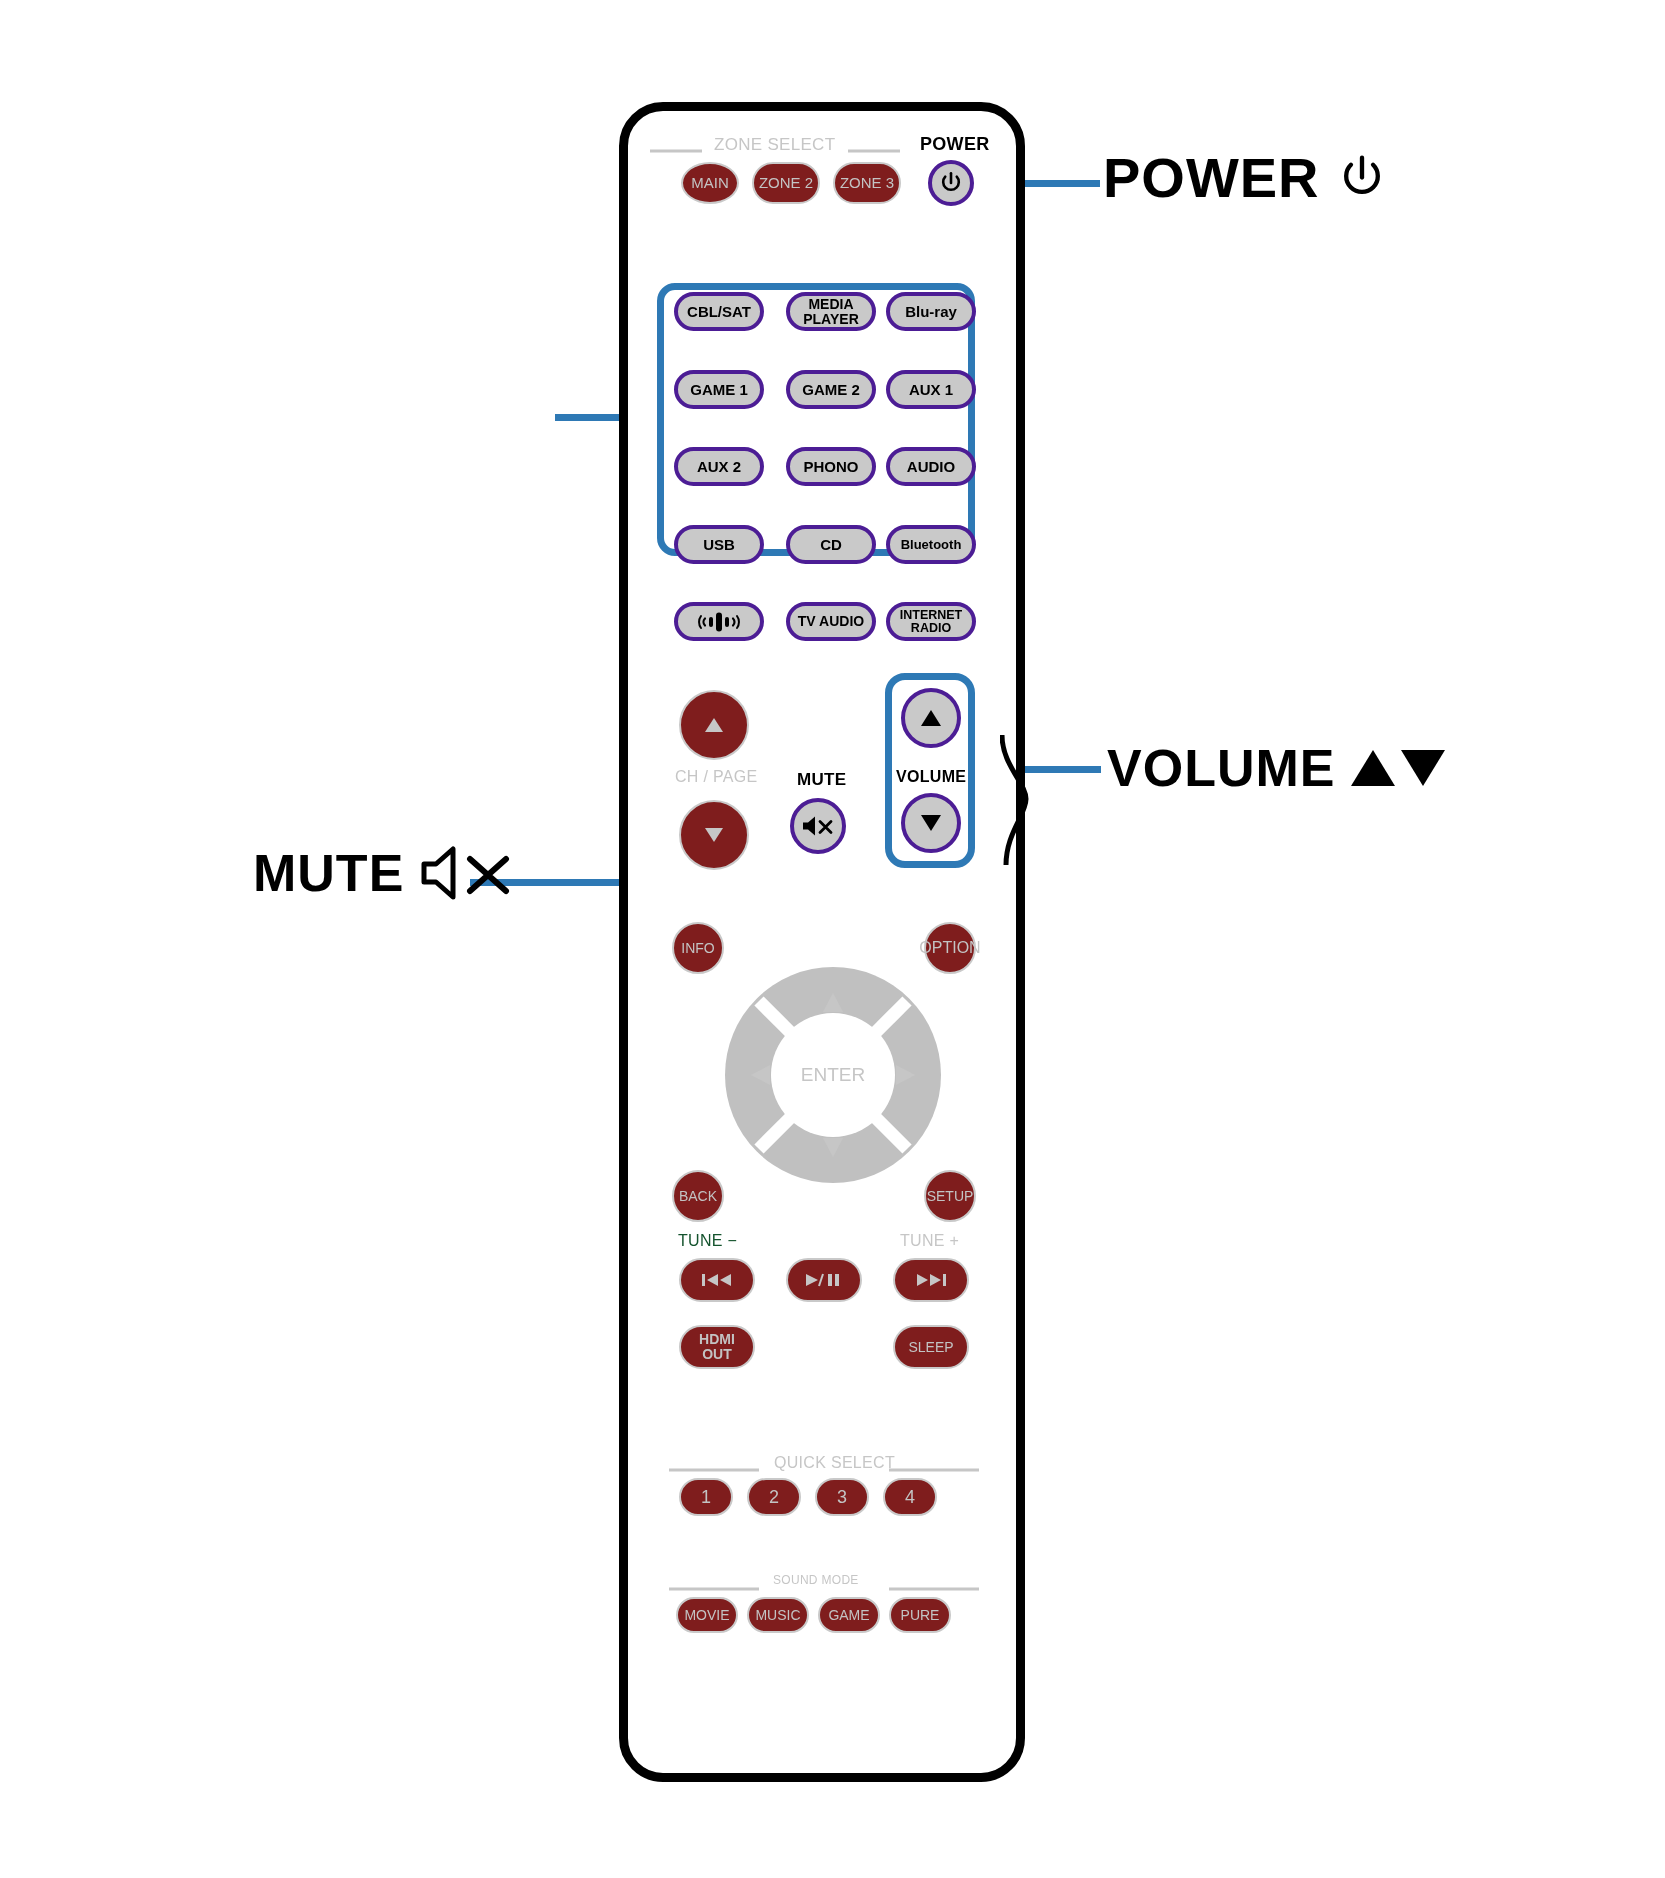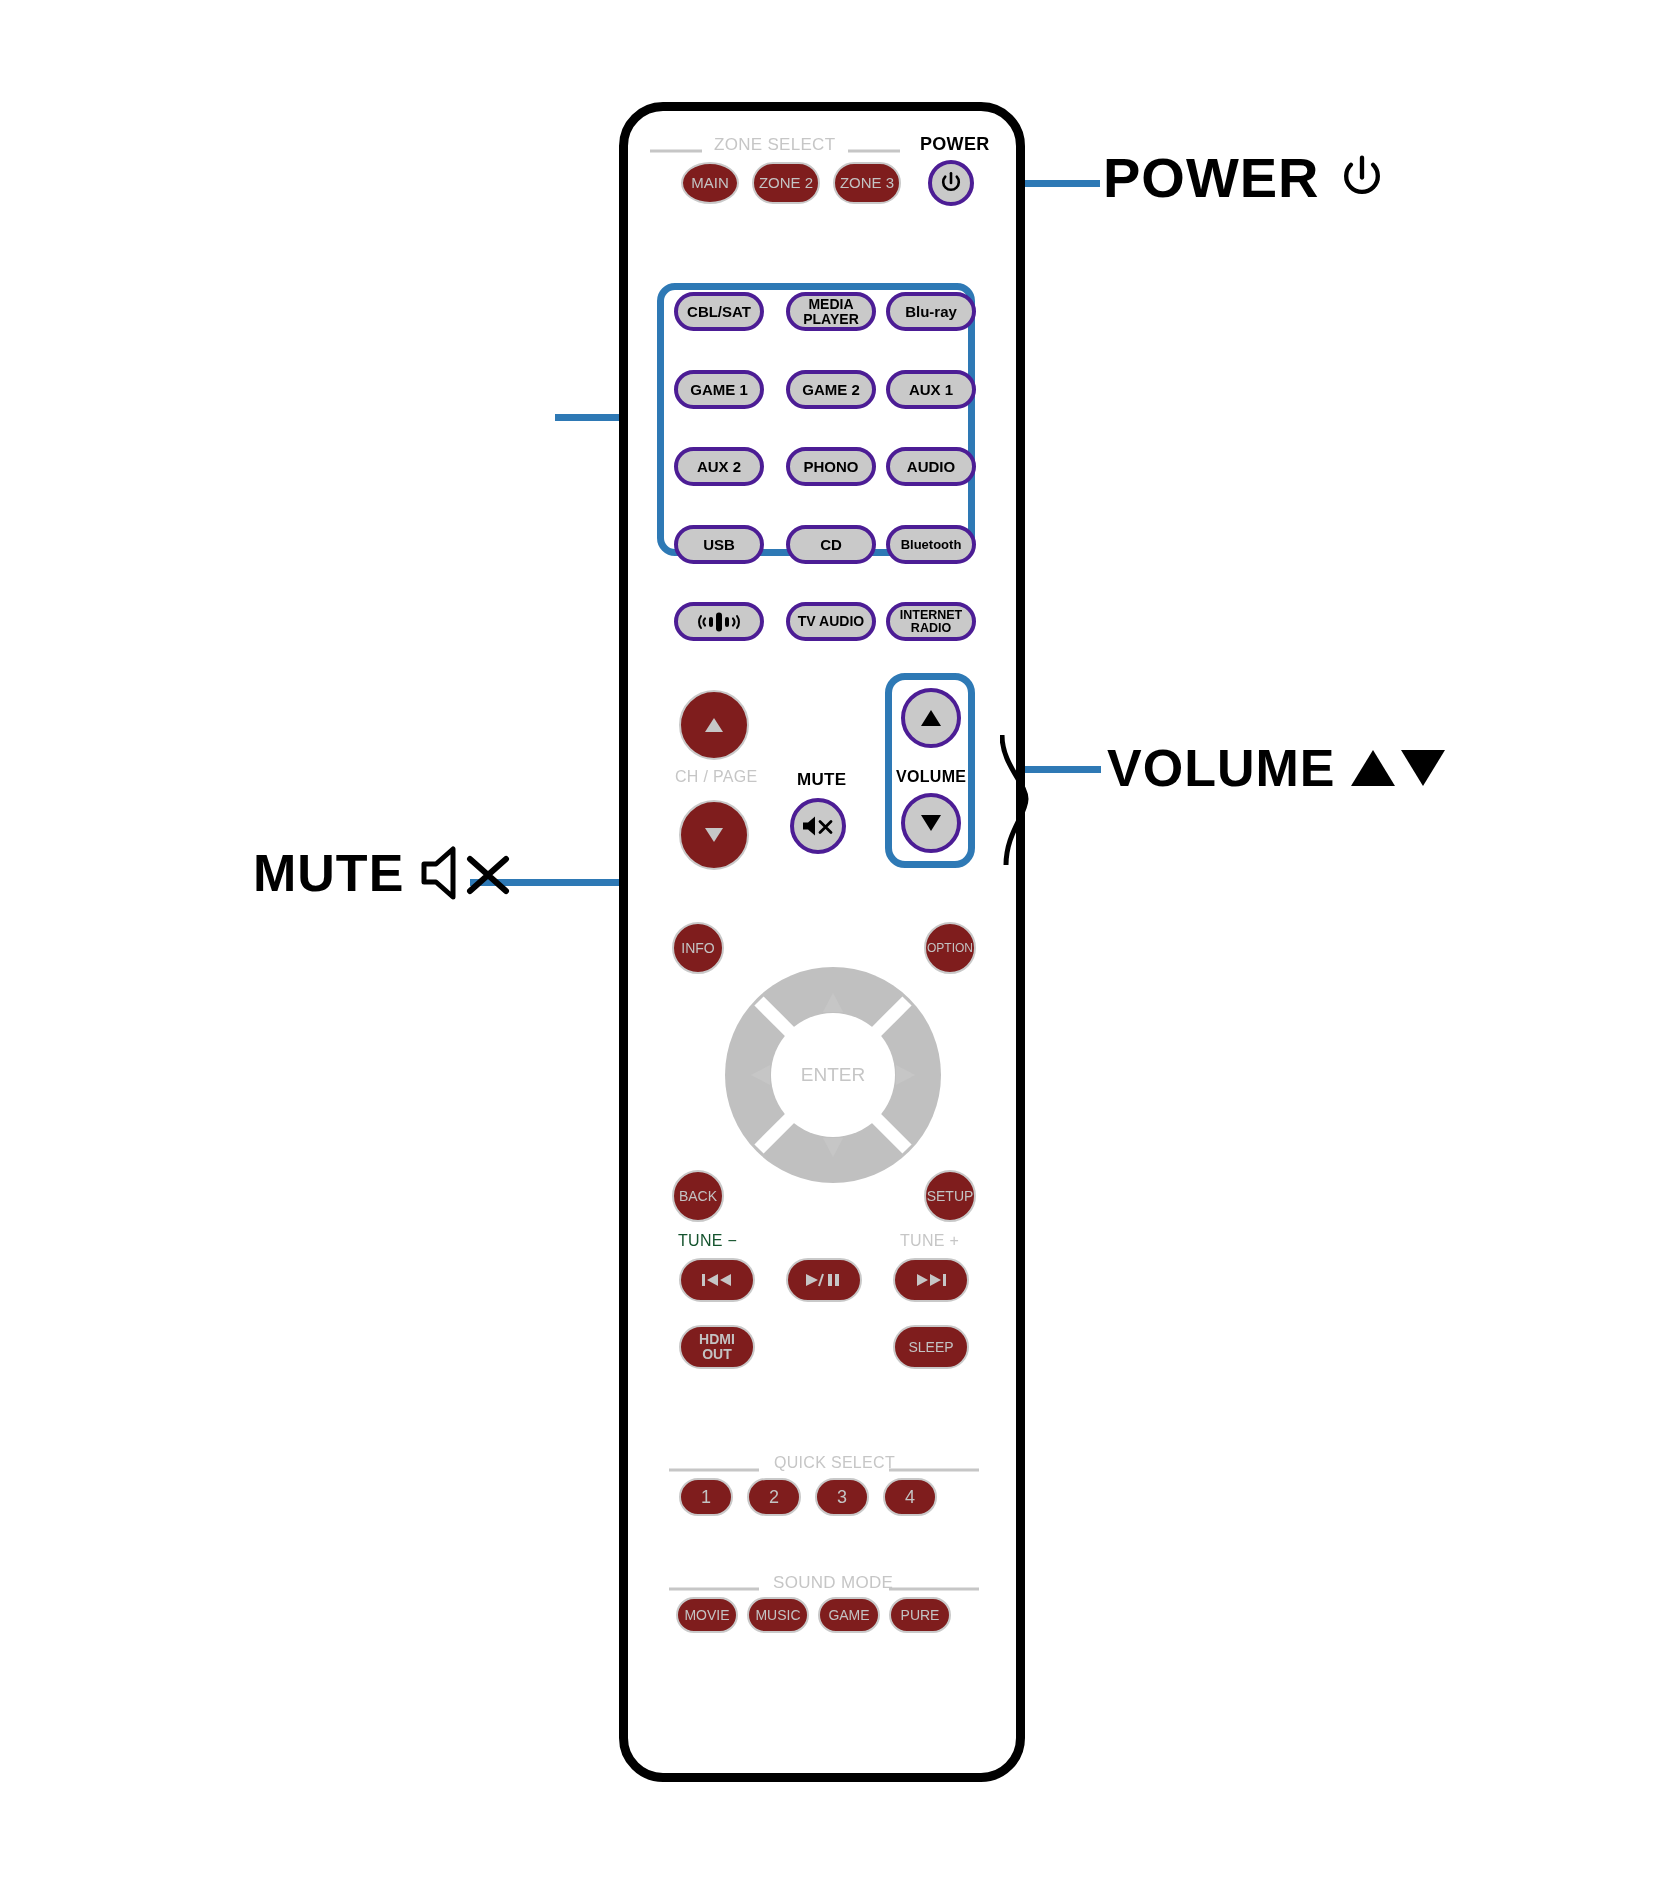--- a/index.html
+++ b/index.html
@@ -94,21 +94,21 @@
   #btn-sleep{left:893px;top:1325px;width:76px;height:44px;font-size:14px;}
   #quick-rule{position:absolute;left:669px;top:1462px;width:310px;height:16px;}
   #quick-label{left:766px;top:1454px;font-size:16px;color:#c6c6c6;}
   #btn-q1{left:679px;top:1478px;width:54px;height:38px;font-size:18px;}
   #btn-q2{left:747px;top:1478px;width:54px;height:38px;font-size:18px;}
   #btn-q3{left:815px;top:1478px;width:54px;height:38px;font-size:18px;}
   #btn-q4{left:883px;top:1478px;width:54px;height:38px;font-size:18px;}
 
   
   #sound-rule{position:absolute;left:669px;top:1581px;width:310px;height:16px;}
-  #sound-label{left:765px;top:1573px;font-size:17px;color:#c6c6c6;}
+  #sound-label{left:765px;top:1573px;font-size:12px;color:#c6c6c6;}
   #btn-movie{left:676px;top:1597px;width:62px;height:36px;font-size:14px;}
   #btn-music{left:747px;top:1597px;width:62px;height:36px;font-size:14px;}
   #btn-game-sm{left:818px;top:1597px;width:62px;height:36px;font-size:14px;}
   #btn-pure{left:889px;top:1597px;width:62px;height:36px;font-size:14px;}
 
   
   .anno{position:absolute;color:#000;font-weight:700;white-space:nowrap;display:flex;align-items:center;}
   #anno-power{left:1103px;top:145px;font-size:56px;letter-spacing:1px;}
   #anno-volume{left:1107px;top:738px;font-size:52px;letter-spacing:1px;}
   #anno-mute{left:253px;top:843px;font-size:52px;letter-spacing:1px;}
@@ -256,21 +256,21 @@
   <div class="btn solid solid-round" id="btn-vol-dn">
     <svg width="26" height="24" viewBox="0 0 26 24">
       <polygon points="13,20 23,4 3,4" fill="#000"></polygon>
     </svg>
   </div>
 
   <div class="btn ghost ghost-round" id="btn-info">
     <span>INFO</span>
   </div>
   <div class="btn ghost ghost-round" id="btn-option">
-    <span style="font-size:12px;">OPTION</span>
+    <span style="font-size:16px;">OPTION</span>
   </div>
   <div class="btn ghost ghost-round" id="btn-back">
     <span>BACK</span>
   </div>
   <div class="btn ghost ghost-round" id="btn-setup">
     <span>SETUP</span>
   </div>
 
   <svg id="nav-wheel" viewBox="0 0 220 220">
     <circle cx="110" cy="110" r="108" fill="#c0c0c0"></circle>

